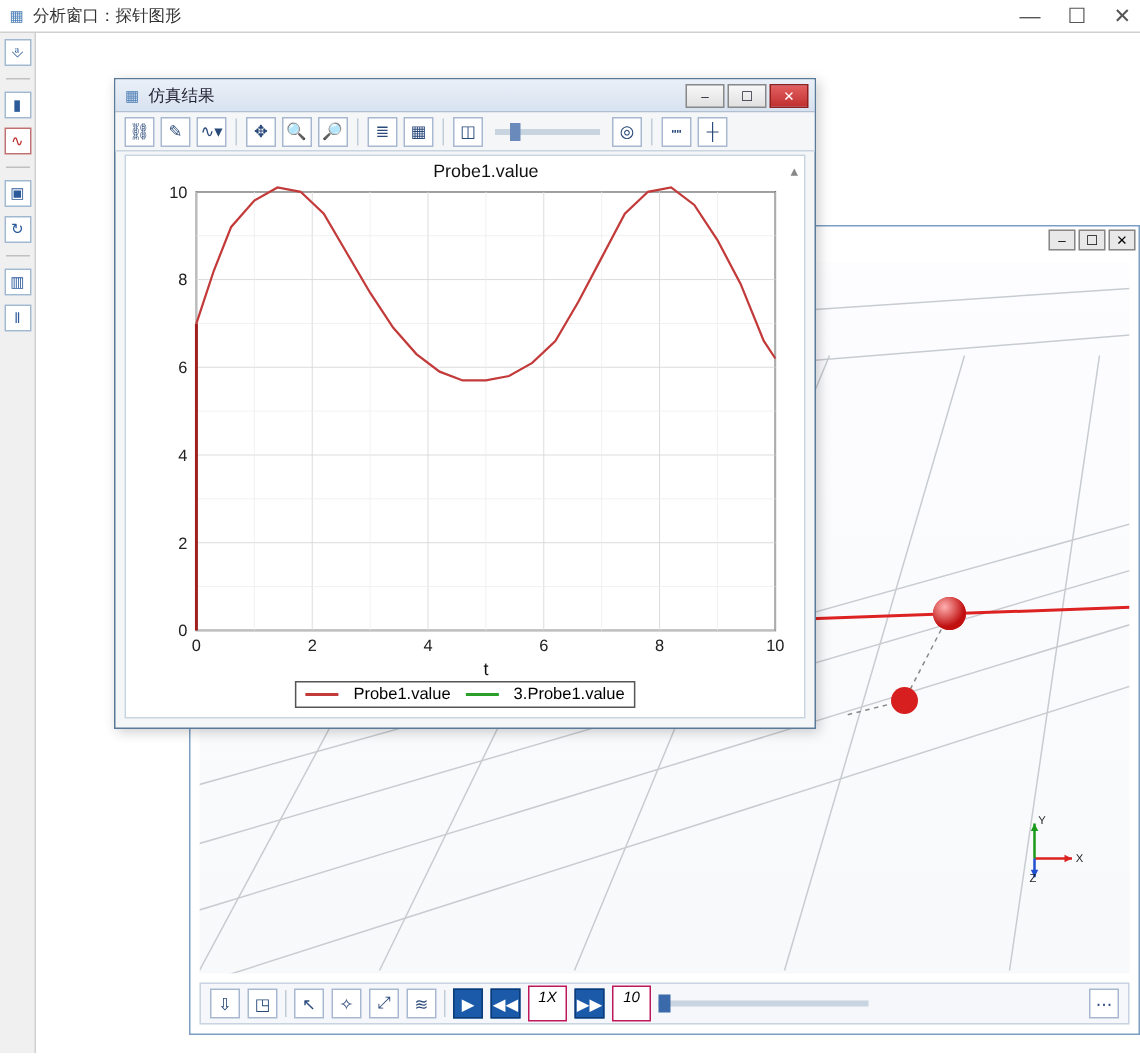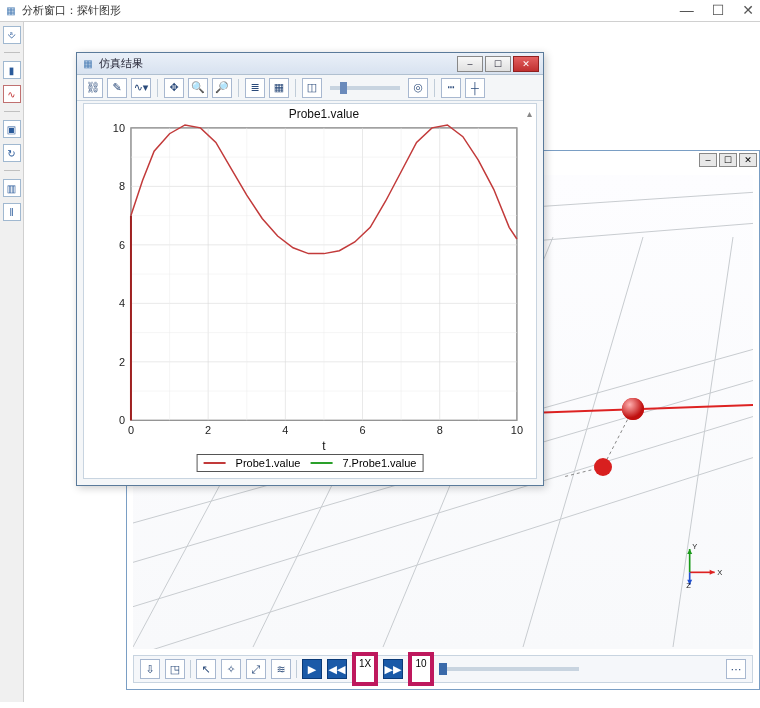--- a/index.html
+++ b/index.html
@@ -21,21 +21,21 @@
   .viewport-window { position: absolute; left: 126px; top: 150px; width: 634px; height: 540px; border: 1px solid #7a9ec4; background: #fff; }
   .viewport-sys { position: absolute; right: 2px; top: 2px; display: flex; gap: 2px; }
   .viewport-sys .wbtn { width: 18px; height: 14px; border: 1px solid #888; background: #e8e8e8; font-size: 9px; display: flex; align-items: center; justify-content: center; cursor: pointer; }
   .viewport-canvas { position: absolute; left: 6px; top: 24px; right: 6px; bottom: 40px; background: linear-gradient(#fdfdff, #f8f9fb); overflow: hidden; }
   .viewport-toolbar { position: absolute; left: 6px; right: 6px; bottom: 6px; height: 28px; background: #f5f7fa; border: 1px solid #c8d4e0; display: flex; align-items: center; padding: 0 6px; gap: 5px; }
   .vp-btn { width: 20px; height: 20px; border: 1px solid #a8b8d0; background: #fff; display: flex; align-items: center; justify-content: center; font-size: 11px; color: #2a4a7a; cursor: pointer; }
   .vp-btn.blue { background: #1a5aa8; color: #fff; border-color: #0a3a78; }
   .vp-spacer { flex: 1; }
   .vp-track { width: 140px; height: 4px; background: #c8d4e0; position: relative; }
   .vp-thumb { position: absolute; left: 0; top: -4px; width: 8px; height: 12px; background: #3a6aaa; cursor: pointer; }
-  .vp-readout { width: 26px; height: 34px; border: 4px solid #be185d; background: #fff; font-size: 10px; text-align: center; line-height: 16px; }
+  .vp-readout { width: 26px; height: 24px; border: 1px solid #be185d; background: #fff; font-size: 10px; text-align: center; line-height: 16px; font-style: italic; }
 
   
   .probe-window { position: absolute; left: 76px; top: 52px; width: 468px; height: 434px; border: 1px solid #5a7a9a; background: #f4f6f8; box-shadow: 2px 2px 8px rgba(0,0,0,0.2); }
   .probe-titlebar { height: 22px; background: linear-gradient(#eaf0f8, #d8e2f0); border-bottom: 1px solid #b0c0d0; display: flex; align-items: center; padding: 0 4px; font-size: 11px; color: #223; }
   .probe-titlebar .icon { width: 14px; height: 14px; margin-right: 4px; color: #4a7db5; display: inline-flex; align-items: center; justify-content: center; font-size: 10px; }
   .probe-sys { margin-left: auto; display: flex; gap: 2px; }
   .probe-sys .wbtn { width: 26px; height: 16px; border: 1px solid #888; background: linear-gradient(#f8f8f8,#e0e0e0); font-size: 9px; display: flex; align-items: center; justify-content: center; cursor: pointer; }
   .probe-sys .wbtn.close { background: linear-gradient(#e36060,#c03030); color: #fff; border-color: #902020; }
 
   .probe-toolbar { height: 26px; background: #f4f6f8; border-bottom: 1px solid #c8d4e0; display: flex; align-items: center; padding: 0 6px; gap: 4px; }
@@ -230,18 +230,18 @@
         <line x1="46" y1="53.39999999999998" x2="434" y2="53.39999999999998" stroke="#ececec" stroke-width="0.5"></line>
         <text x="240" y="14" text-anchor="middle" font-size="12" fill="#111">Probe1.value</text>
         <text x="240" y="348" text-anchor="middle" font-size="12" fill="#111">t</text>
         <path d="M46 112.20000000000002 L 57.64 76.92000000000002 L 69.28 47.52000000000004 L 84.80000000000001 29.879999999999995 L 100.32 21.060000000000002 L 115.84 24 L 131.36 38.69999999999999 L 146.88 65.16 L 162.39999999999998 91.62 L 177.92 115.13999999999999 L 193.44 132.78 L 208.96 144.53999999999996 L 224.48 150.42 L 240 150.42 L 255.52 147.48000000000002 L 271.03999999999996 138.66 L 286.56 123.96000000000004 L 302.08 97.5 L 317.59999999999997 68.1 L 333.12 38.69999999999999 L 348.64 24 L 364.15999999999997 21.060000000000002 L 379.68 32.81999999999999 L 395.2 56.339999999999975 L 410.72 85.73999999999998 L 426.24 123.96000000000004 L 434 135.72" fill="none" stroke="#c23a3a" stroke-width="1.5"></path>
         <line x1="46" y1="318" x2="46" y2="112.20000000000002" stroke="#a02020" stroke-width="2"></line>
       </svg>
     <div class="legend">
       <span class="swatch" style="background:#c23a3a"></span>
       <span>Probe1.value</span>
       <span class="swatch" style="background:#2aa02a"></span>
-      <span>7.Probe1.value</span>
+      <span>3.Probe1.value</span>
     </div>
     
     <div style="position:absolute;right:4px;top:4px;font-size:10px;color:#888;cursor:pointer">▴</div>
   </div>
 </div>
 
 </body></html>

